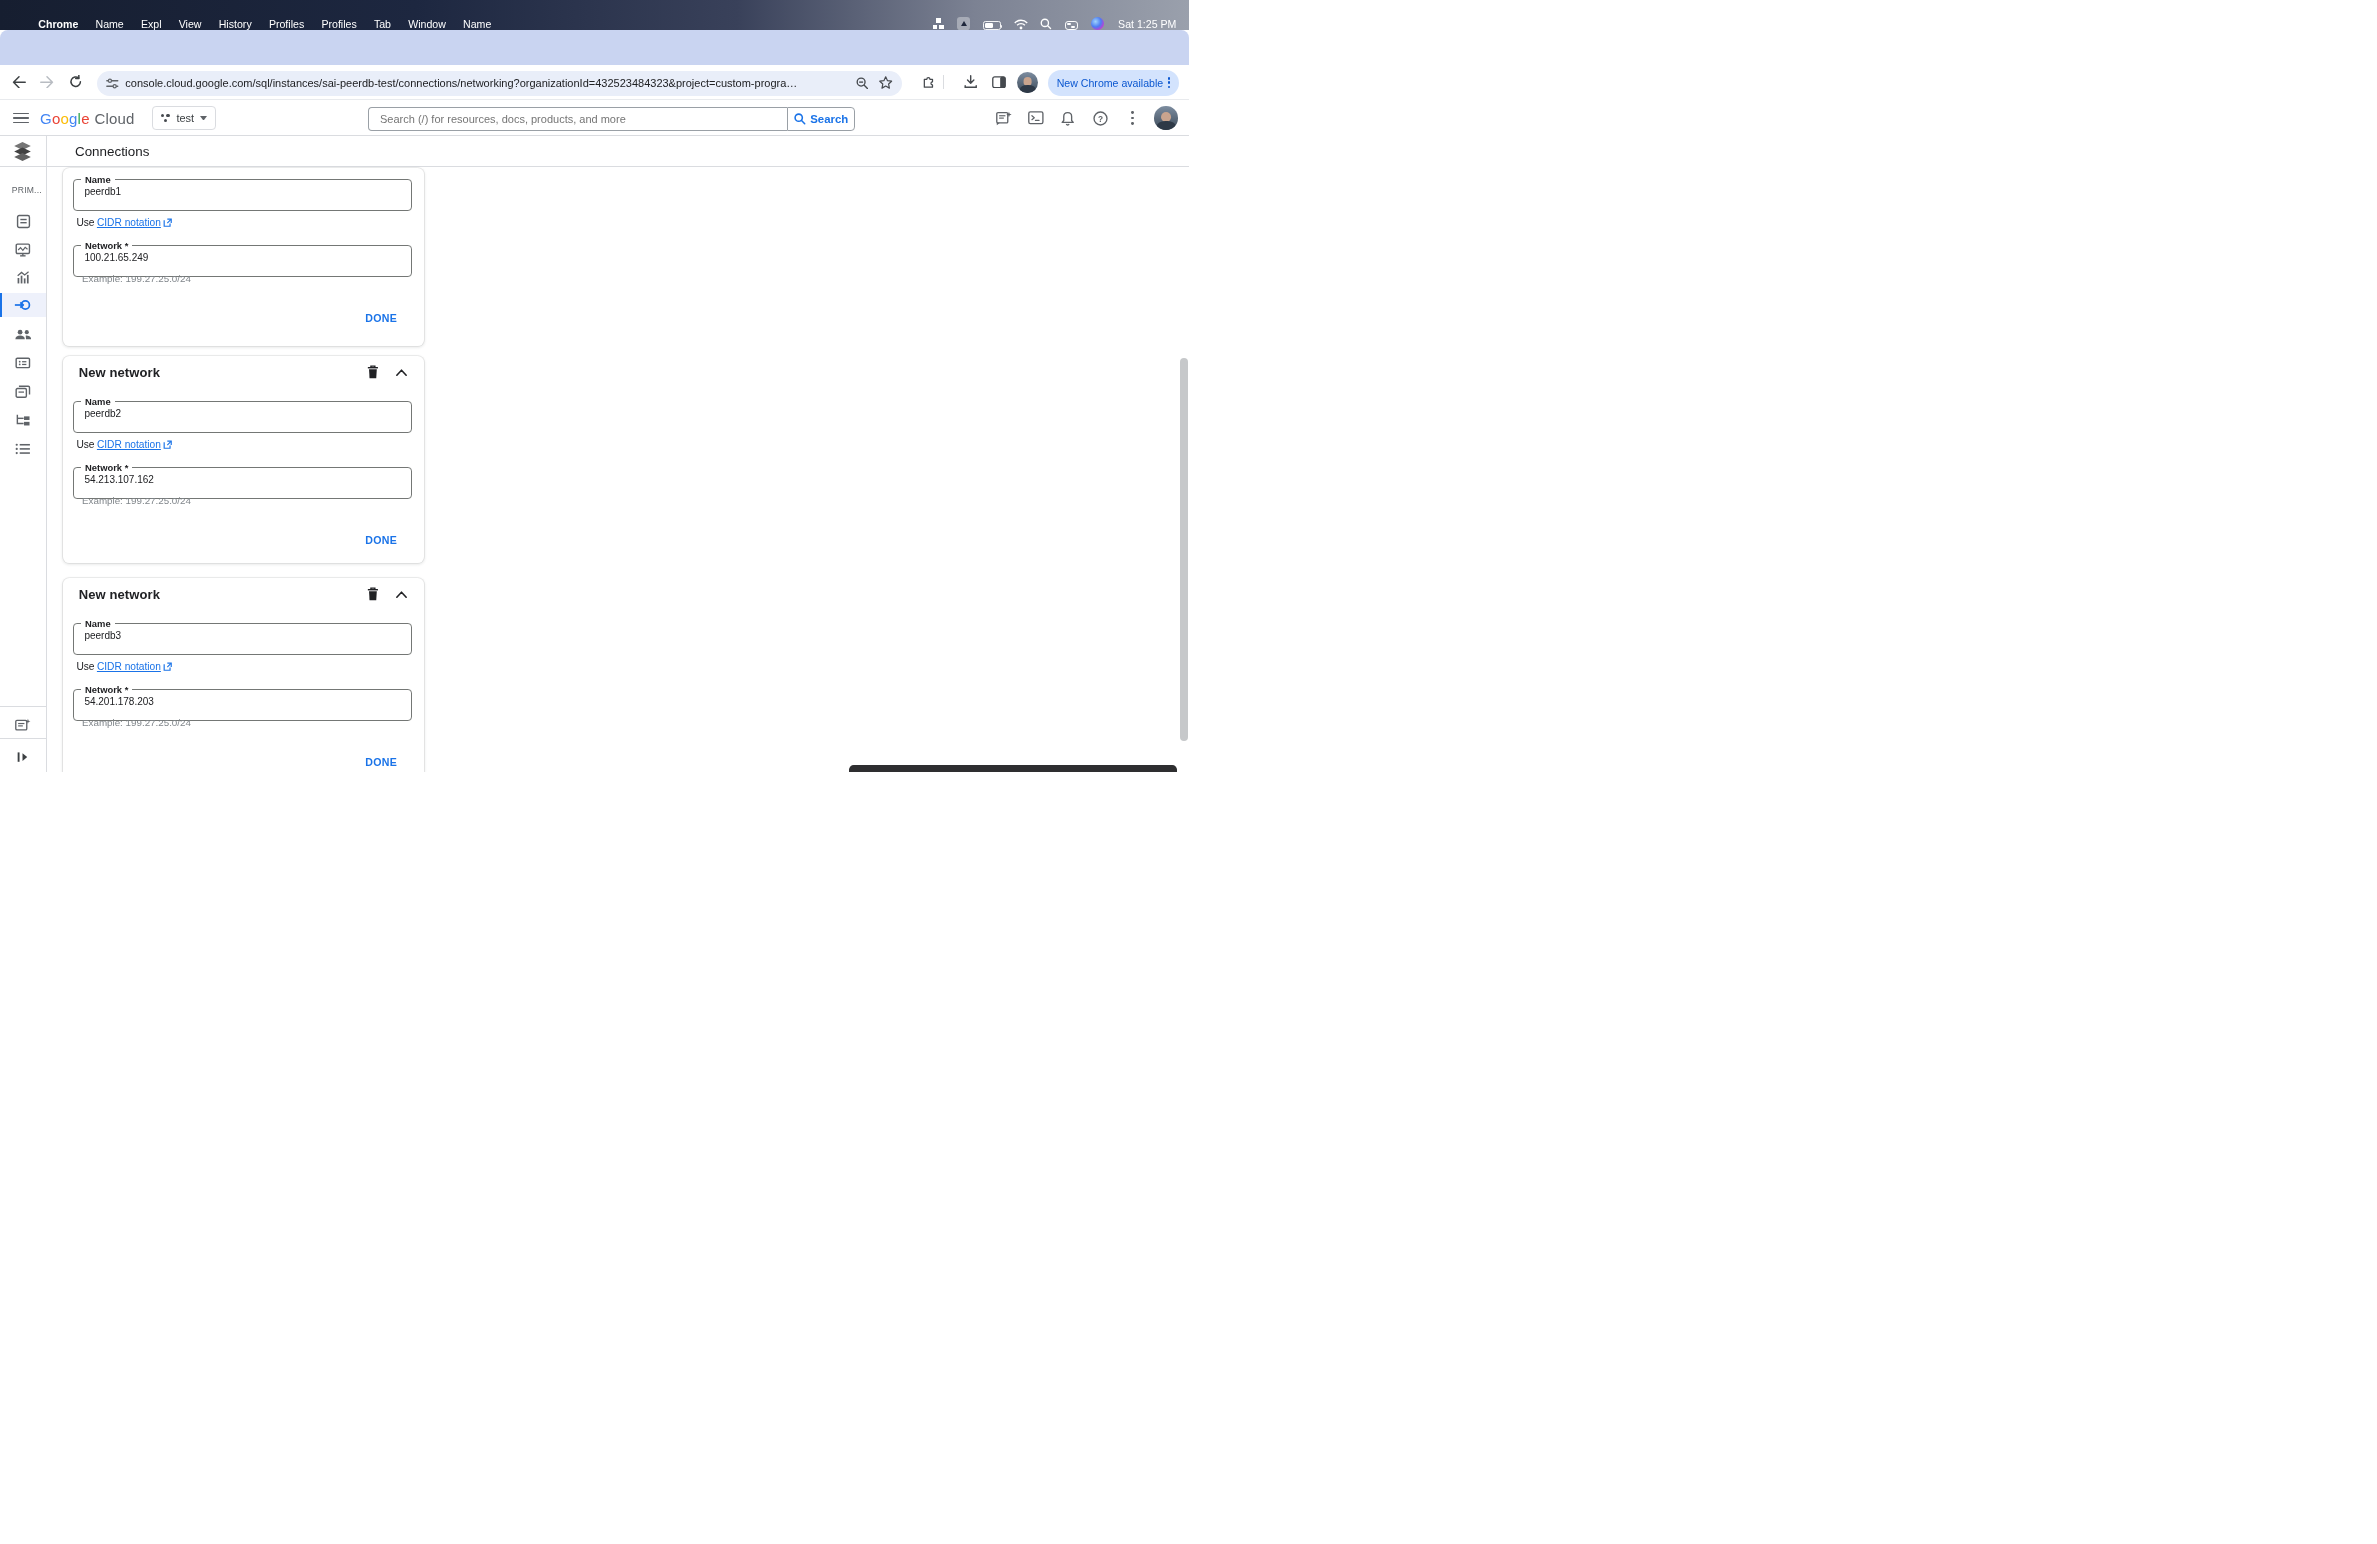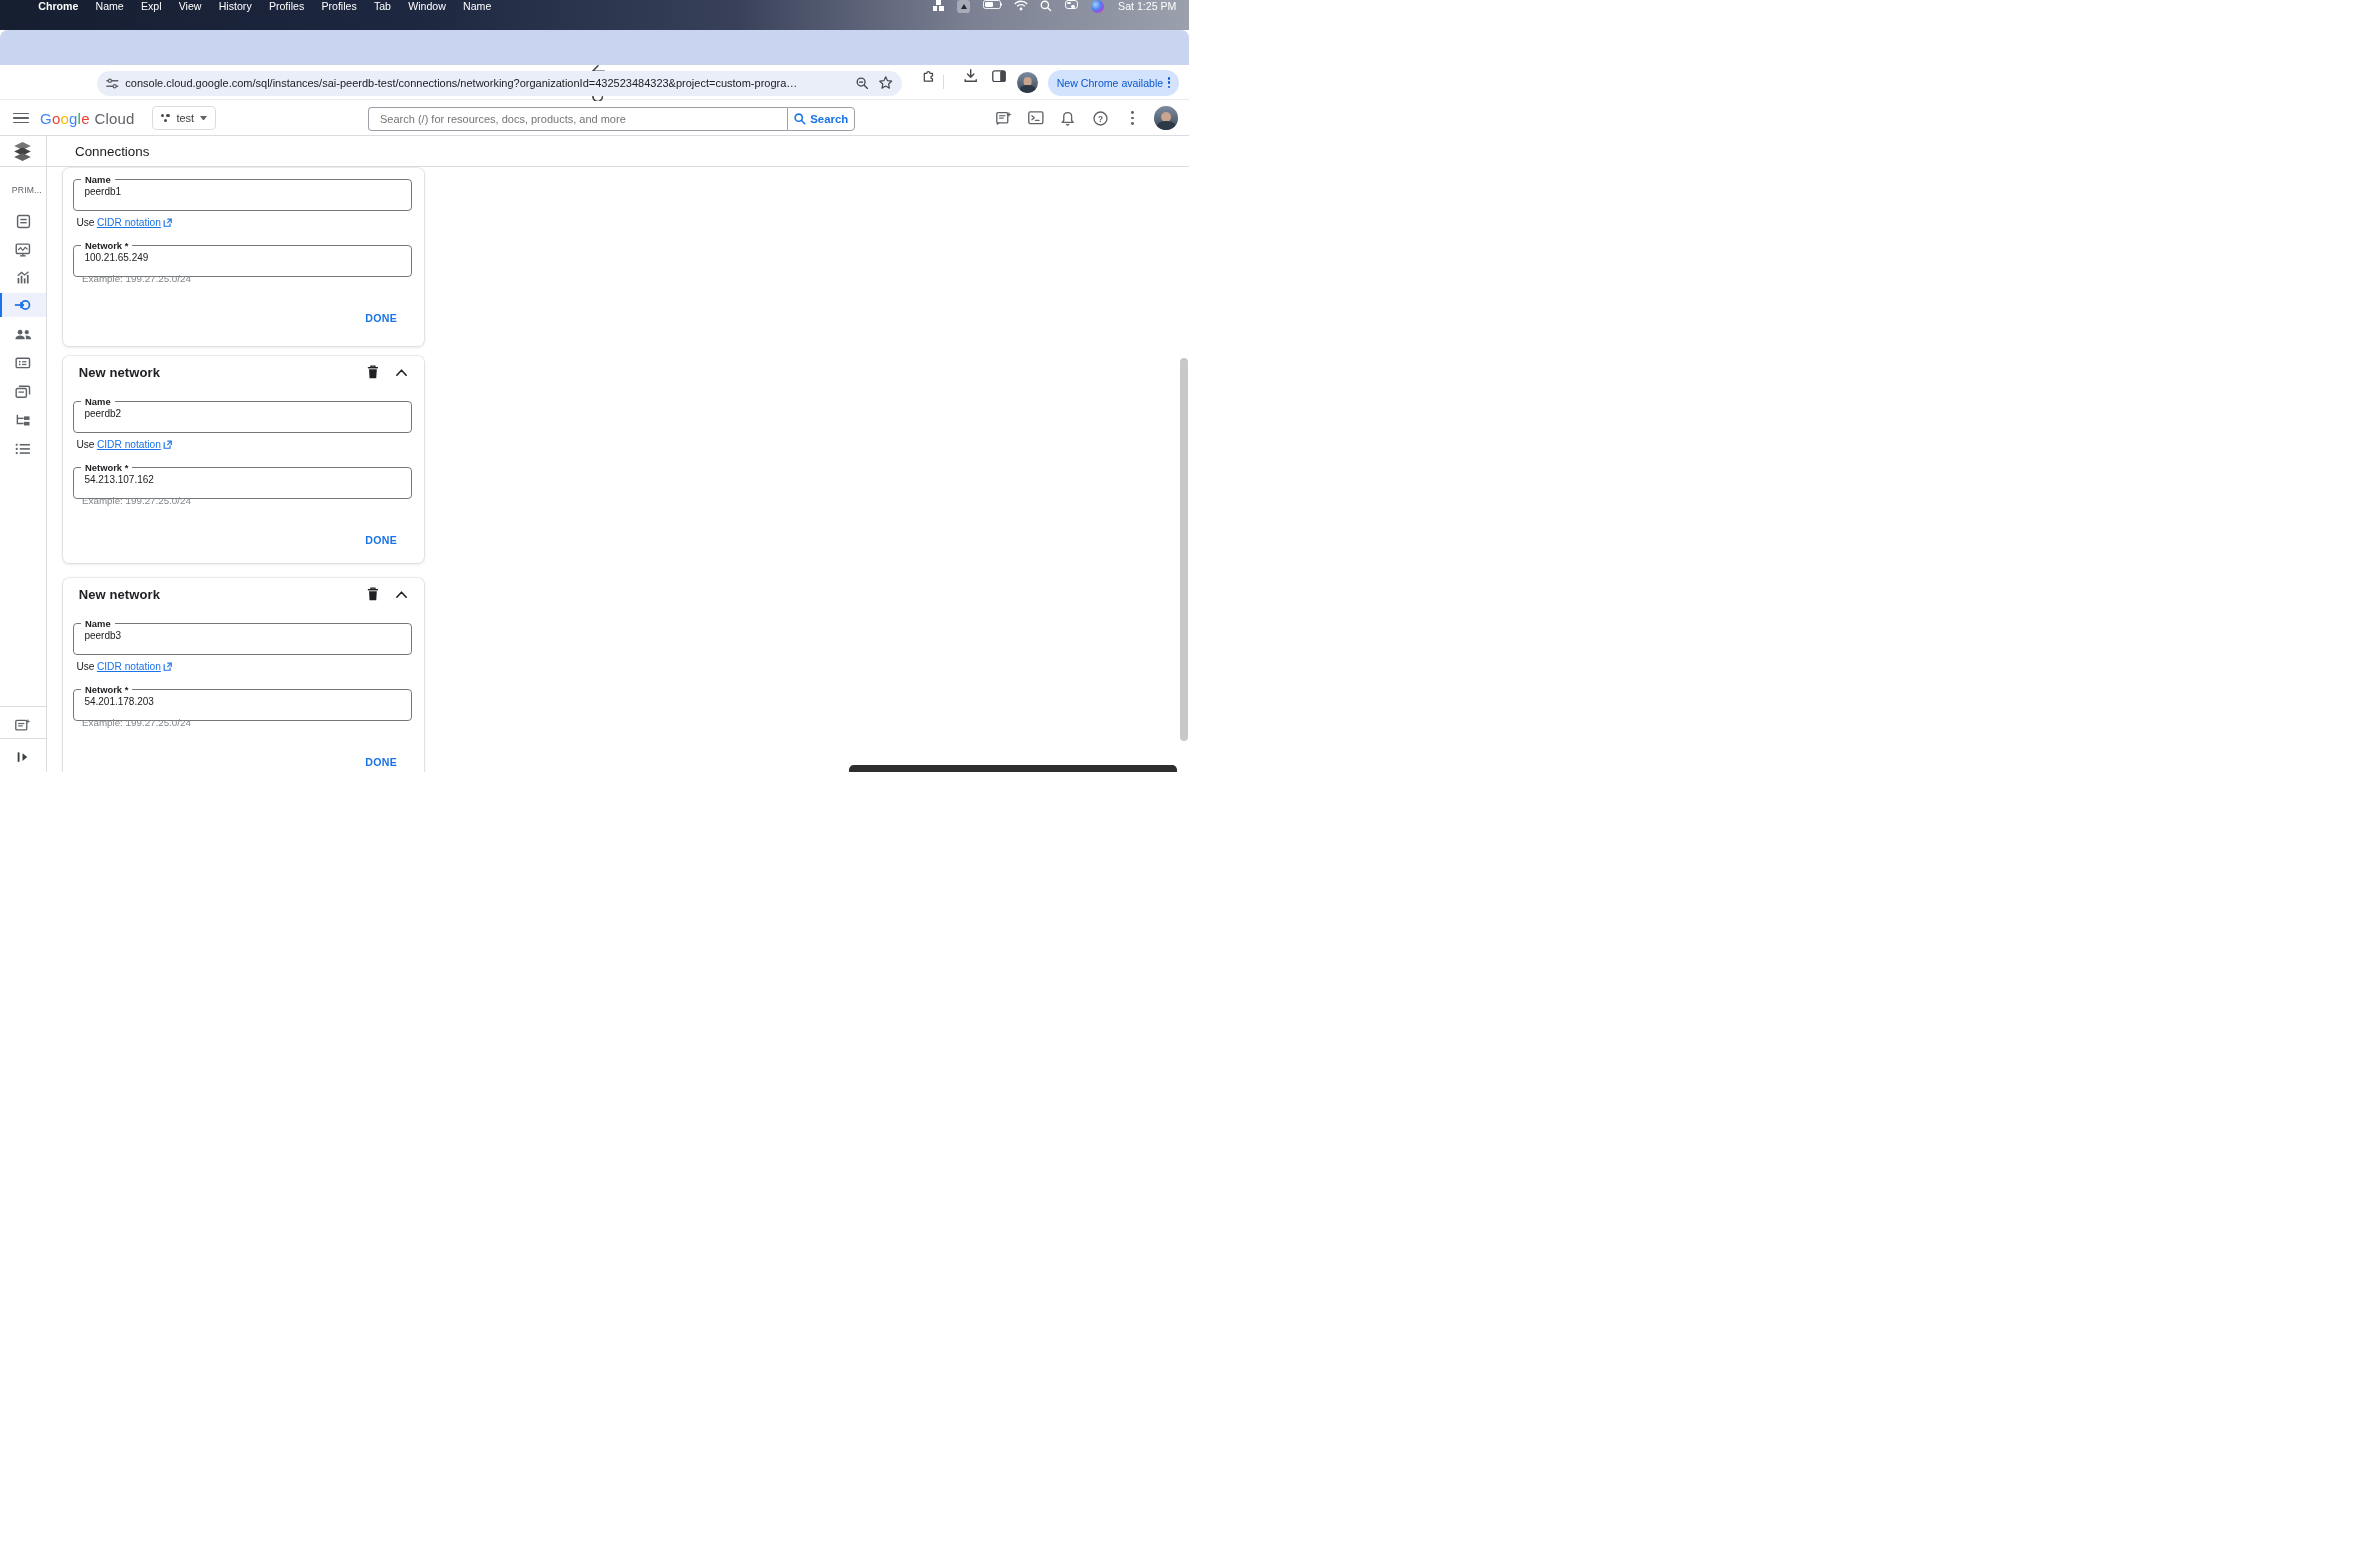--- a/index.html
+++ b/index.html
@@ -2,21 +2,21 @@
 <html style="font-size:12.6px"><head>
 <meta charset="utf-8">
 <style>
   * { margin:0; padding:0; box-sizing:border-box; }
   html,body { width:1189px; height:772px; overflow:hidden; }
   body { font-family:"Liberation Sans", sans-serif; background:#fff; position:relative; }
 
   
   #menubar { position:absolute; left:0; top:0; width:1189px; height:30px;
     background:linear-gradient(90deg,#161e30 0%,#1d2740 35%,#39415a 62%,#7c8293 82%,#9aa0ac 100%);
-    display:flex; align-items:flex-start; color:#fff; font-size:10.6px; }
+    display:flex; align-items:flex-end; color:#fff; font-size:10.6px; }
   #menubar .apple { margin:0 14px 0 15.7px; font-size:11.8px; }
   #menubar .mitem { padding:0 8.6px; }
   #menubar .mitem.bold { font-weight:700; }
   #menubar .spacer { flex:1; }
   #menubar .stat { margin:0 6.3px; display:flex; align-items:center; }
   #menubar .clock { margin:0 12.6px 0 7.9px; white-space:nowrap; }
   .blocks-ic { width:11.8px; height:11.8px; position:relative; }
   .blocks-ic i { position:absolute; width:4.7px; height:4.7px; background:#fff; }
   .appic { width:13.4px; height:13.4px; border-radius:3.1px; background:rgba(255,255,255,.35); display:flex; align-items:center; justify-content:center; }
   .appic i { width:0; height:0; border-left:3.1px solid transparent; border-right:3.1px solid transparent; border-bottom:5.5px solid #20283c; }
@@ -52,21 +52,21 @@
   .fav-dd { background:#7a3bca; color:#fff; font-size:7.9px; }
   .fav-x { background:#000; color:#fff; font-size:8.3px; }
   .fav-pin { background:transparent; }
   .newtab-btn { position:absolute; left:1102px; top:39px; width:20.4px; height:20.4px; font-size:15px; color:#30343c;
     display:flex; align-items:center; justify-content:center; font-weight:400; }
   .tabsearch { position:absolute; right:4.7px; top:36px; width:31px; height:25px; background:#fff; border-radius:12.6px;
     display:flex; align-items:center; justify-content:center; color:#30343c; font-size:9.4px; }
 
   
   #toolbar { position:absolute; left:0; top:65px; width:1189px; height:35px; background:#fff;
-    border-bottom:0.8px solid #e8eaed; display:flex; align-items:center;flex-direction:column; }
+    border-bottom:0.8px solid #e8eaed; display:flex; align-items:center; }
   .navic { width:22px; height:22px; display:flex; align-items:center; justify-content:center; }
   #omnibox { position:absolute; left:97px; top:5.5px; width:805px; height:25px; background:#e9eef9;
     border-radius:12.6px; display:flex; align-items:center; padding:0 9.4px; }
   #omnibox .url { flex:1; font-size:11px; color:#202124; white-space:nowrap; overflow:hidden; margin-left:6.3px; }
   .chip { position:absolute; left:1048px; top:4.7px; width:131px; height:26px; background:#d3e3fd; border-radius:13.4px;
     display:flex; align-items:center; justify-content:center; gap:4.7px; color:#0b57d0; font-size:10.6px; }
   .kebab { display:inline-flex; flex-direction:column; gap:1.9px; }
   .kebab i { width:2.4px; height:2.4px; border-radius:50%; background:#0b57d0; }
   .avatar { border-radius:50%; background:linear-gradient(#7d8da0,#3c4a59); position:relative; overflow:hidden; }
   .avatar::before { content:""; position:absolute; left:50%; top:26%; transform:translateX(-50%); width:42%; height:40%;

